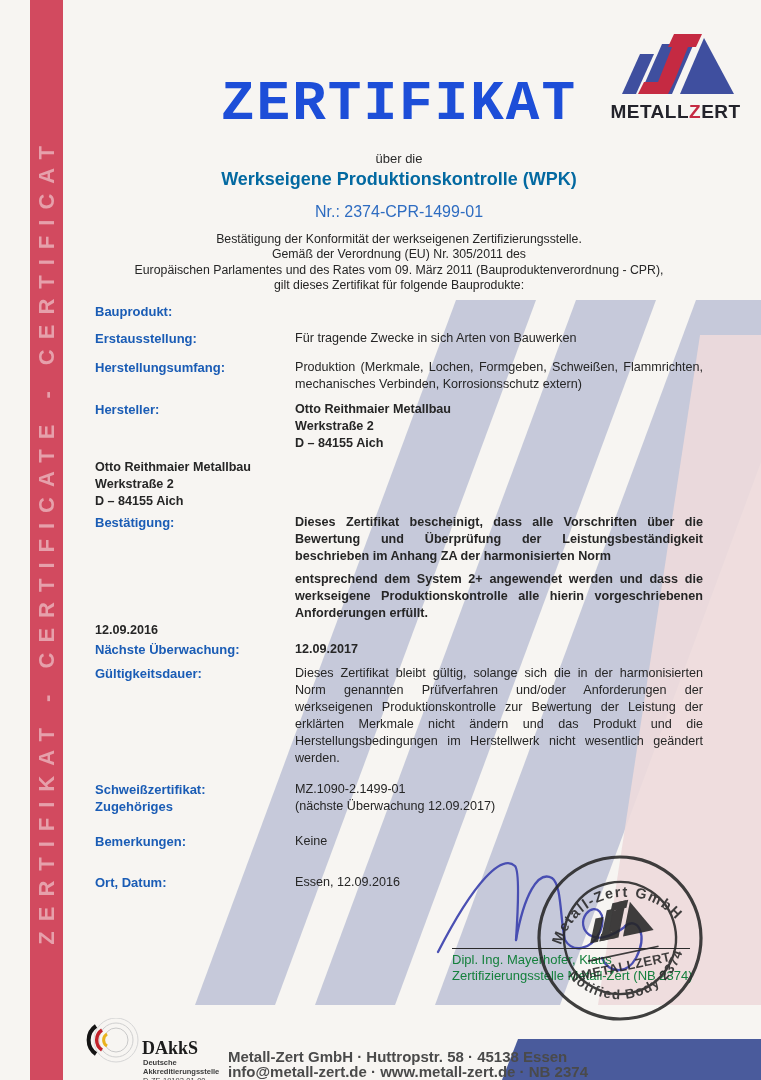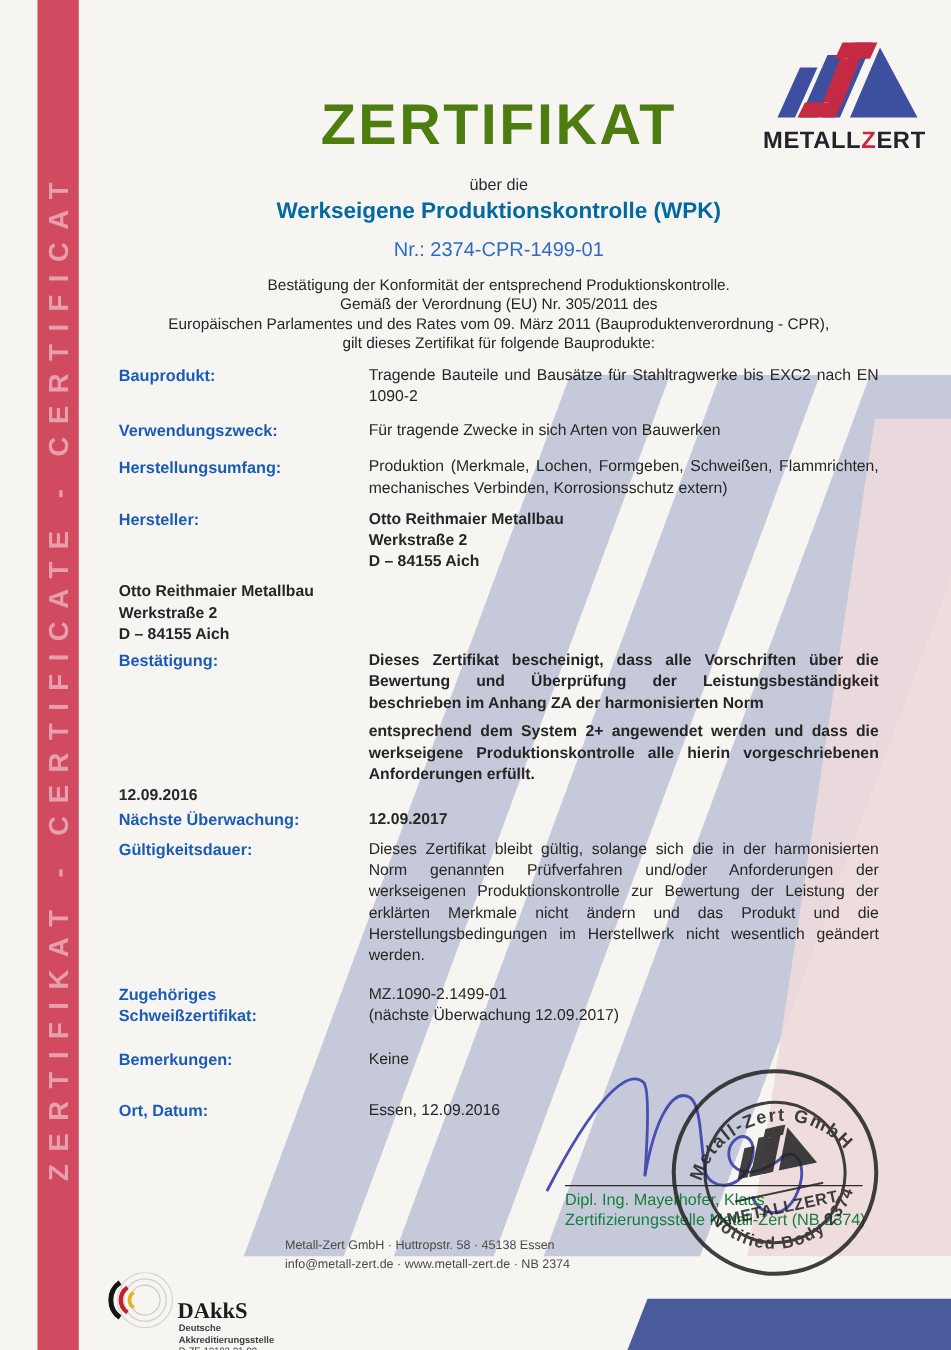--- a/index.html
+++ b/index.html
@@ -21,21 +21,21 @@
     font-size:22px;font-weight:bold;letter-spacing:10px;
     color:#e6a0ab;white-space:nowrap;padding:10px 0;
   }
   
   .logo{position:absolute;left:603px;top:30px;width:145px;z-index:2;text-align:center;}
   .logo-word{font-size:19px;font-weight:bold;letter-spacing:.5px;color:#23232b;margin-top:1px;}
   .logo-word .red{color:#c52a42;}
   
   .content{position:absolute;left:95px;right:58px;top:74px;z-index:2;}
   .hdr{text-align:center;}
-  .hdr-title{font-size:46px;font-weight:bold;letter-spacing:2px;color:#4d7c0f;line-height:1.1;}
+  .hdr-title{font-size:56px;font-weight:bold;letter-spacing:2px;color:#1d4ed8;line-height:1.1;font-family:Liberation Mono, monospace;}
   .hdr-over{font-size:13px;margin-top:15px;color:#2b2b2b;}
   .hdr-subject{font-size:18px;font-weight:bold;margin-top:3px;color:#0369a1;}
   .hdr-number{font-size:16px;margin-top:13px;color:#2e6cc1;}
   .hdr-intro{font-size:12.3px;line-height:15.5px;margin-top:11px;color:#262626;}
   
   .rows{margin-top:9px;}
   .row{display:flex;}
   .lbl{flex:none;width:200px;color:#1a5cb5;font-weight:bold;font-size:13px;line-height:17px;}
   .lbl .note{display:block;color:#3a3a3a;font-weight:normal;font-size:10.5px;line-height:13px;margin-top:1px;}
   .val{flex:1;font-size:12.6px;line-height:17px;color:#262626;}
@@ -52,21 +52,21 @@
   .sig-line{border-top:1.5px solid #2a2a2a;width:238px;margin-bottom:3px;}
   .sig-name,.sig-org{font-size:13px;line-height:16px;color:#15803d;}
   .sig-svg{position:absolute;left:420px;top:840px;z-index:3;}
   .stamp{position:absolute;left:532px;top:850px;z-index:4;}
   
   .dakks{position:absolute;left:82px;top:1018px;z-index:2;display:flex;align-items:flex-start;}
   .dakks-txt{margin-left:2px;}
   .dakks-name{font-family:"Liberation Serif",serif;font-weight:bold;font-size:18px;color:#1c1c1c;line-height:20px;margin-top:20px;}
   .dakks-sub{font-size:7.5px;line-height:9px;color:#3c3c3c;margin-left:1px;}
   .dakks-sub.b{font-weight:bold;}
-  .addr{position:absolute;left:228px;top:989px;z-index:2;font-size:10px;line-height:15px;color:#4a4a4a;}
+  .addr{position:absolute;left:228px;top:1049px;z-index:2;font-size:15px;line-height:15px;color:#4a4a4a;font-weight:bold;}
 </style>
 </head>
 <body>
 
 <div class="page">
 
   <svg class="bg-svg" width="761" height="1080" viewBox="0 0 761 1080">
     <polygon points="456,300 536,300 275,1005 195,1005" fill="#b9bed3" opacity="0.8"></polygon>
     <polygon points="576,300 656,300 395,1005 315,1005" fill="#b9bed3" opacity="0.8"></polygon>
     <polygon points="696,300 821,300 560,1005 435,1005" fill="#b9bed3" opacity="0.8"></polygon>
@@ -91,36 +91,35 @@
     <div class="logo-word"><span>METALL</span><span class="red">Z</span><span>ERT</span></div>
   </div>
 
   <div class="content">
     <div class="hdr">
       <div class="hdr-title">ZERTIFIKAT</div>
       <div class="hdr-over">über die</div>
       <div class="hdr-subject">Werkseigene Produktionskontrolle (WPK)</div>
       <div class="hdr-number">Nr.: 2374-CPR-1499-01</div>
       <div class="hdr-intro">
-        <div>Bestätigung der Konformität der entsprechend Produktionskontrolle.</div>
+        <div>Bestätigung der Konformität der werkseigenen Zertifizierungsstelle.</div>
         <div>Gemäß der Verordnung (EU) Nr. 305/2011 des</div>
         <div>Europäischen Parlamentes und des Rates vom 09. März 2011 (Bauproduktenverordnung - CPR),</div>
         <div>gilt dieses Zertifikat für folgende Bauprodukte:</div>
       </div>
     </div>
 
     <div class="rows">
 
       <div class="row mb10">
         <div class="lbl">Bauprodukt:</div>
-        <div class="val just">Tragende Bauteile und Bausätze für Stahltragwerke bis EXC2 nach EN 1090-2</div>
       </div>
 
       <div class="row mb12">
-        <div class="lbl">Verwendungszweck:</div>
+        <div class="lbl">Erstausstellung:</div>
         <div class="val">Für tragende Zwecke in sich Arten von Bauwerken</div>
       </div>
 
       <div class="row mb8">
         <div class="lbl">Herstellungsumfang:</div>
         <div class="val just">Produktion (Merkmale, Lochen, Formgeben, Schweißen, Flammrichten, mechanisches Verbinden, Korrosionsschutz extern)</div>
       </div>
 
       <div class="row mb7">
         <div class="lbl">Hersteller:</div>
@@ -156,22 +155,22 @@
         <div class="val bold">12.09.2017</div>
       </div>
 
       <div class="row mb0">
         <div class="lbl">Gültigkeitsdauer:</div>
         <div class="val just">Dieses Zertifikat bleibt gültig, solange sich die in der harmonisierten Norm genannten Prüfverfahren und/oder Anforderungen der werkseigenen Produktionskontrolle zur Bewertung der Leistung der erklärten Merkmale nicht ändern und das Produkt und die Herstellungsbedingungen im Herstellwerk nicht wesentlich geändert werden.</div>
       </div>
 
       <div class="row mb18" style="margin-top:14px">
         <div class="lbl">
+          <div>Schweißzertifikat:</div>
           <div>Zugehöriges</div>
-          <div>Schweißzertifikat:</div>
         </div>
         <div class="val">
           <div>MZ.1090-2.1499-01</div>
           <div>(nächste Überwachung 12.09.2017)</div>
         </div>
       </div>
 
       <div class="row mb24">
         <div class="lbl">Bemerkungen:</div>
         <div class="val">Keine</div>

